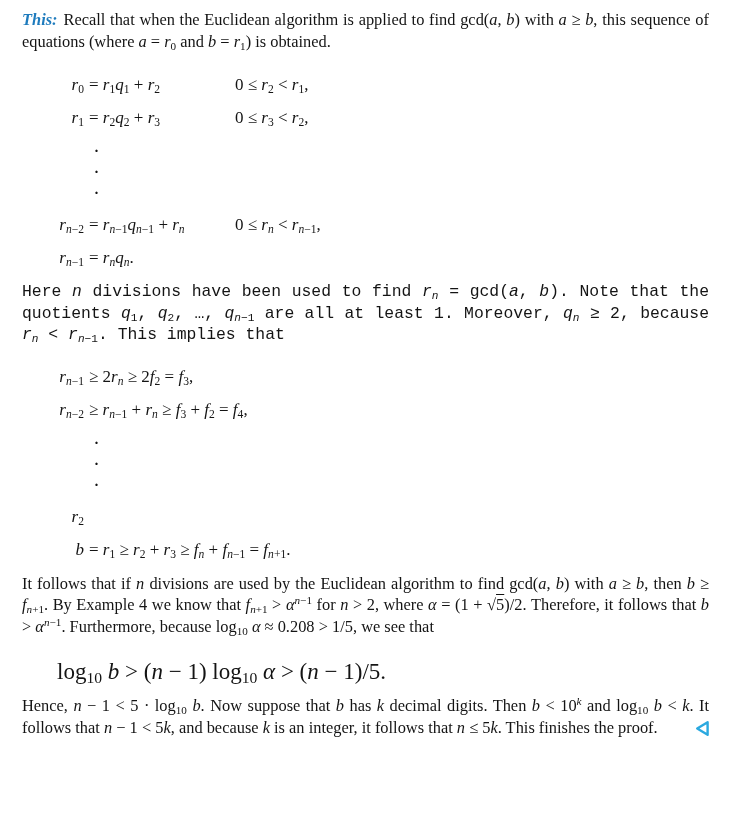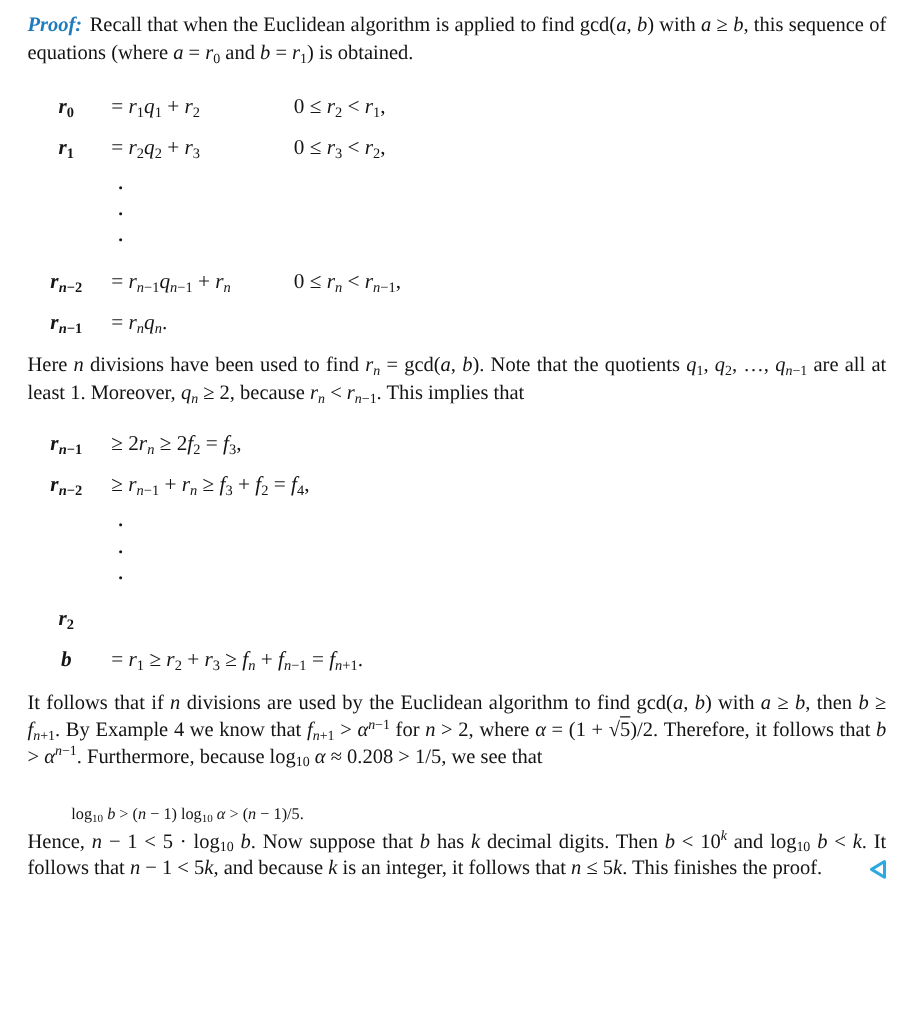--- a/index.html
+++ b/index.html
@@ -27,44 +27,44 @@
   sub{font-size:68%;line-height:0;vertical-align:-0.28em;}
   sup{font-size:68%;line-height:0;vertical-align:0.55em;}
   .ol{text-decoration:overline;}
   .eqblock{font-size:17px;}
   .eq1{margin-top:23px;}
   .eq2{margin-top:21px;}
   .eqrow{
     display:flex;align-items:baseline;position:relative;
     height:22px;margin-bottom:11px;
   }
-  .lhs{flex:0 0 62px;text-align:center;white-space:nowrap;font-weight:bold;}
+  .lhs{flex:0 0 62px;text-align:right;white-space:nowrap;}
   .rhs{margin-left:5px;white-space:nowrap;}
   .cond{position:absolute;left:213px;white-space:nowrap;}
   .dots{margin:0 0 11px 72px;font-size:15px;font-weight:bold;}
   .dots span{display:block;height:21px;line-height:21px;}
-  .para2{margin-top:18px;}
+  .para2{margin-top:18px;font-family:Liberation Mono, monospace;}
   .para3{margin-top:25px;}
   .displayeq{
-    margin:24px 0 0 35px;
-    font-size:13px;line-height:22px;
+    margin:24px 0 12px 35px;
+    font-size:23px;line-height:22px;
   }
   .para4{margin-top:29px;position:relative;}
   .qed{
     position:absolute;right:0;bottom:1px;
     width:14px;height:17px;line-height:0;
   }
 </style>
 </head>
 <body>
 
 <div class="page">
 
   <p class="body para1">
-    <span class="prooflabel">Proof:</span><span>Recall that when the Euclidean algorithm is applied to find gcd(<i>a</i>, <i>b</i>) with <i>a</i> ≥ <i>b</i>, this sequence of equations (where <i>a</i> = <i>r</i><sub>0</sub> and <i>b</i> = <i>r</i><sub>1</sub>) is obtained.</span>
+    <span class="prooflabel">This:</span><span>Recall that when the Euclidean algorithm is applied to find gcd(<i>a</i>, <i>b</i>) with <i>a</i> ≥ <i>b</i>, this sequence of equations (where <i>a</i> = <i>r</i><sub>0</sub> and <i>b</i> = <i>r</i><sub>1</sub>) is obtained.</span>
   </p>
 
   <div class="eqblock eq1">
     <div class="eqrow">
       <span class="lhs"><i>r</i><sub>0</sub></span>
       <span class="rhs">= <i>r</i><sub>1</sub><i>q</i><sub>1</sub> + <i>r</i><sub>2</sub></span>
       <span class="cond">0 ≤ <i>r</i><sub>2</sub> &lt; <i>r</i><sub>1</sub>,</span>
     </div>
     <div class="eqrow">
       <span class="lhs"><i>r</i><sub>1</sub></span>

